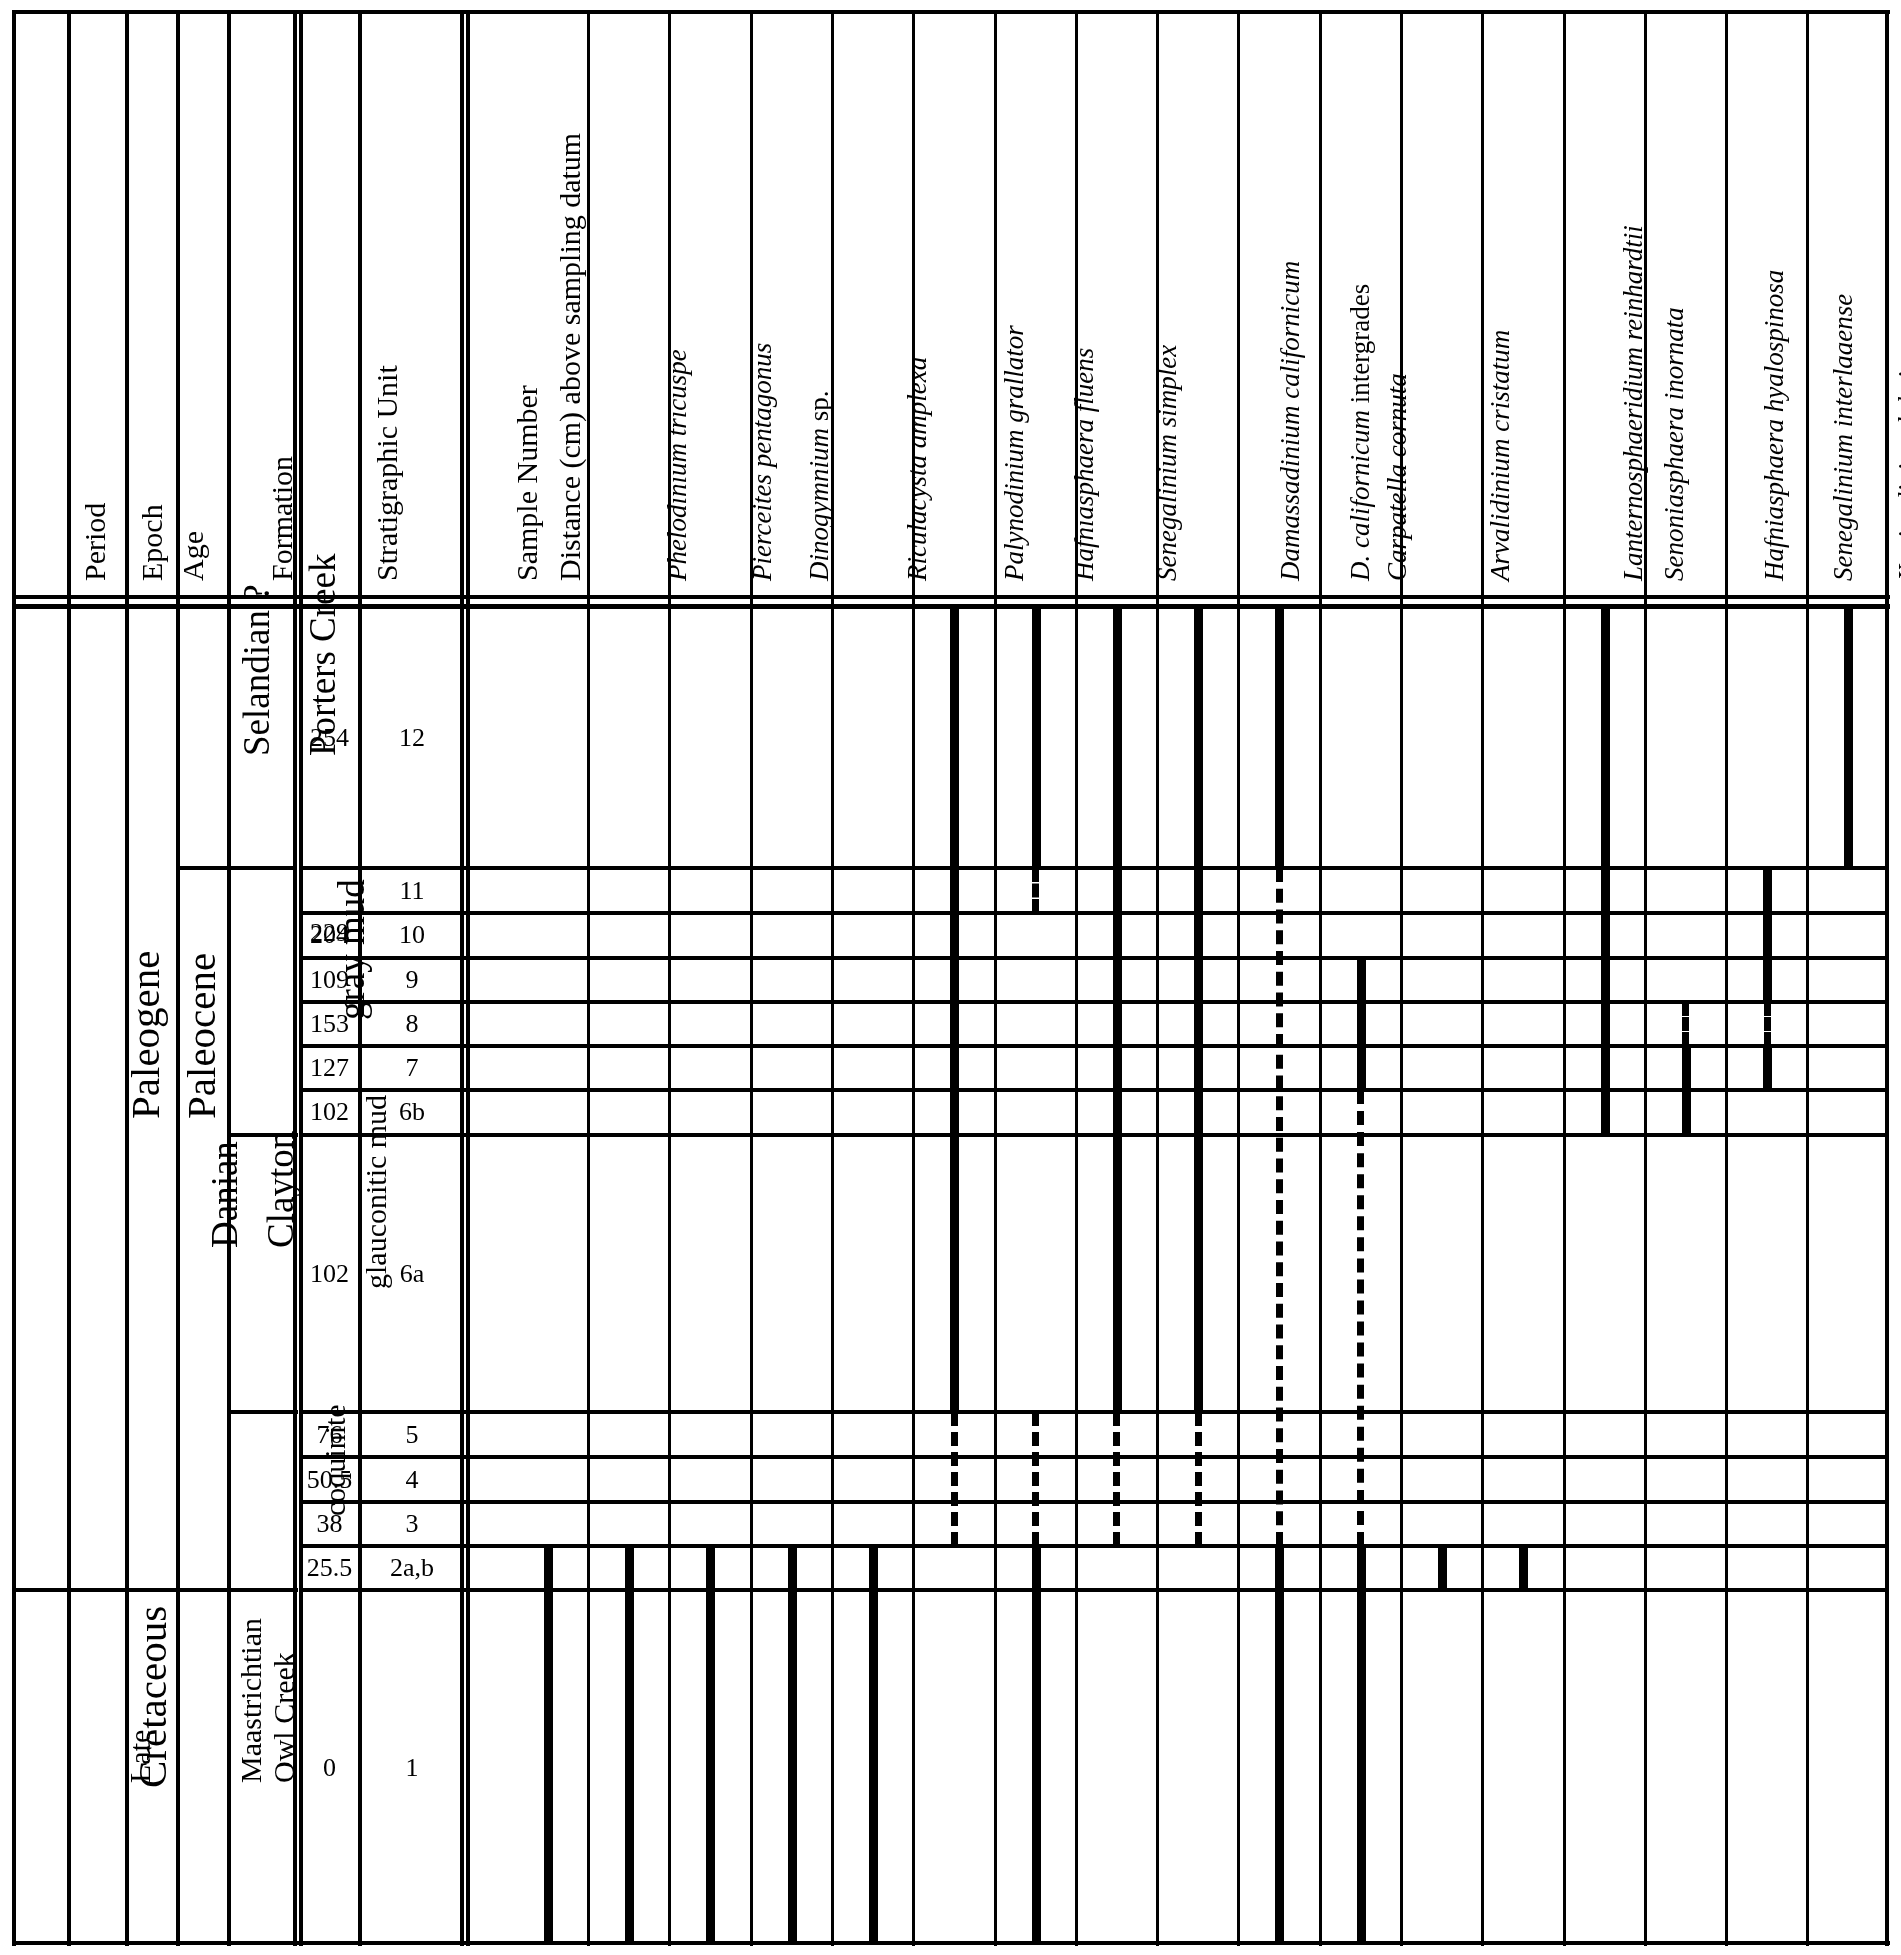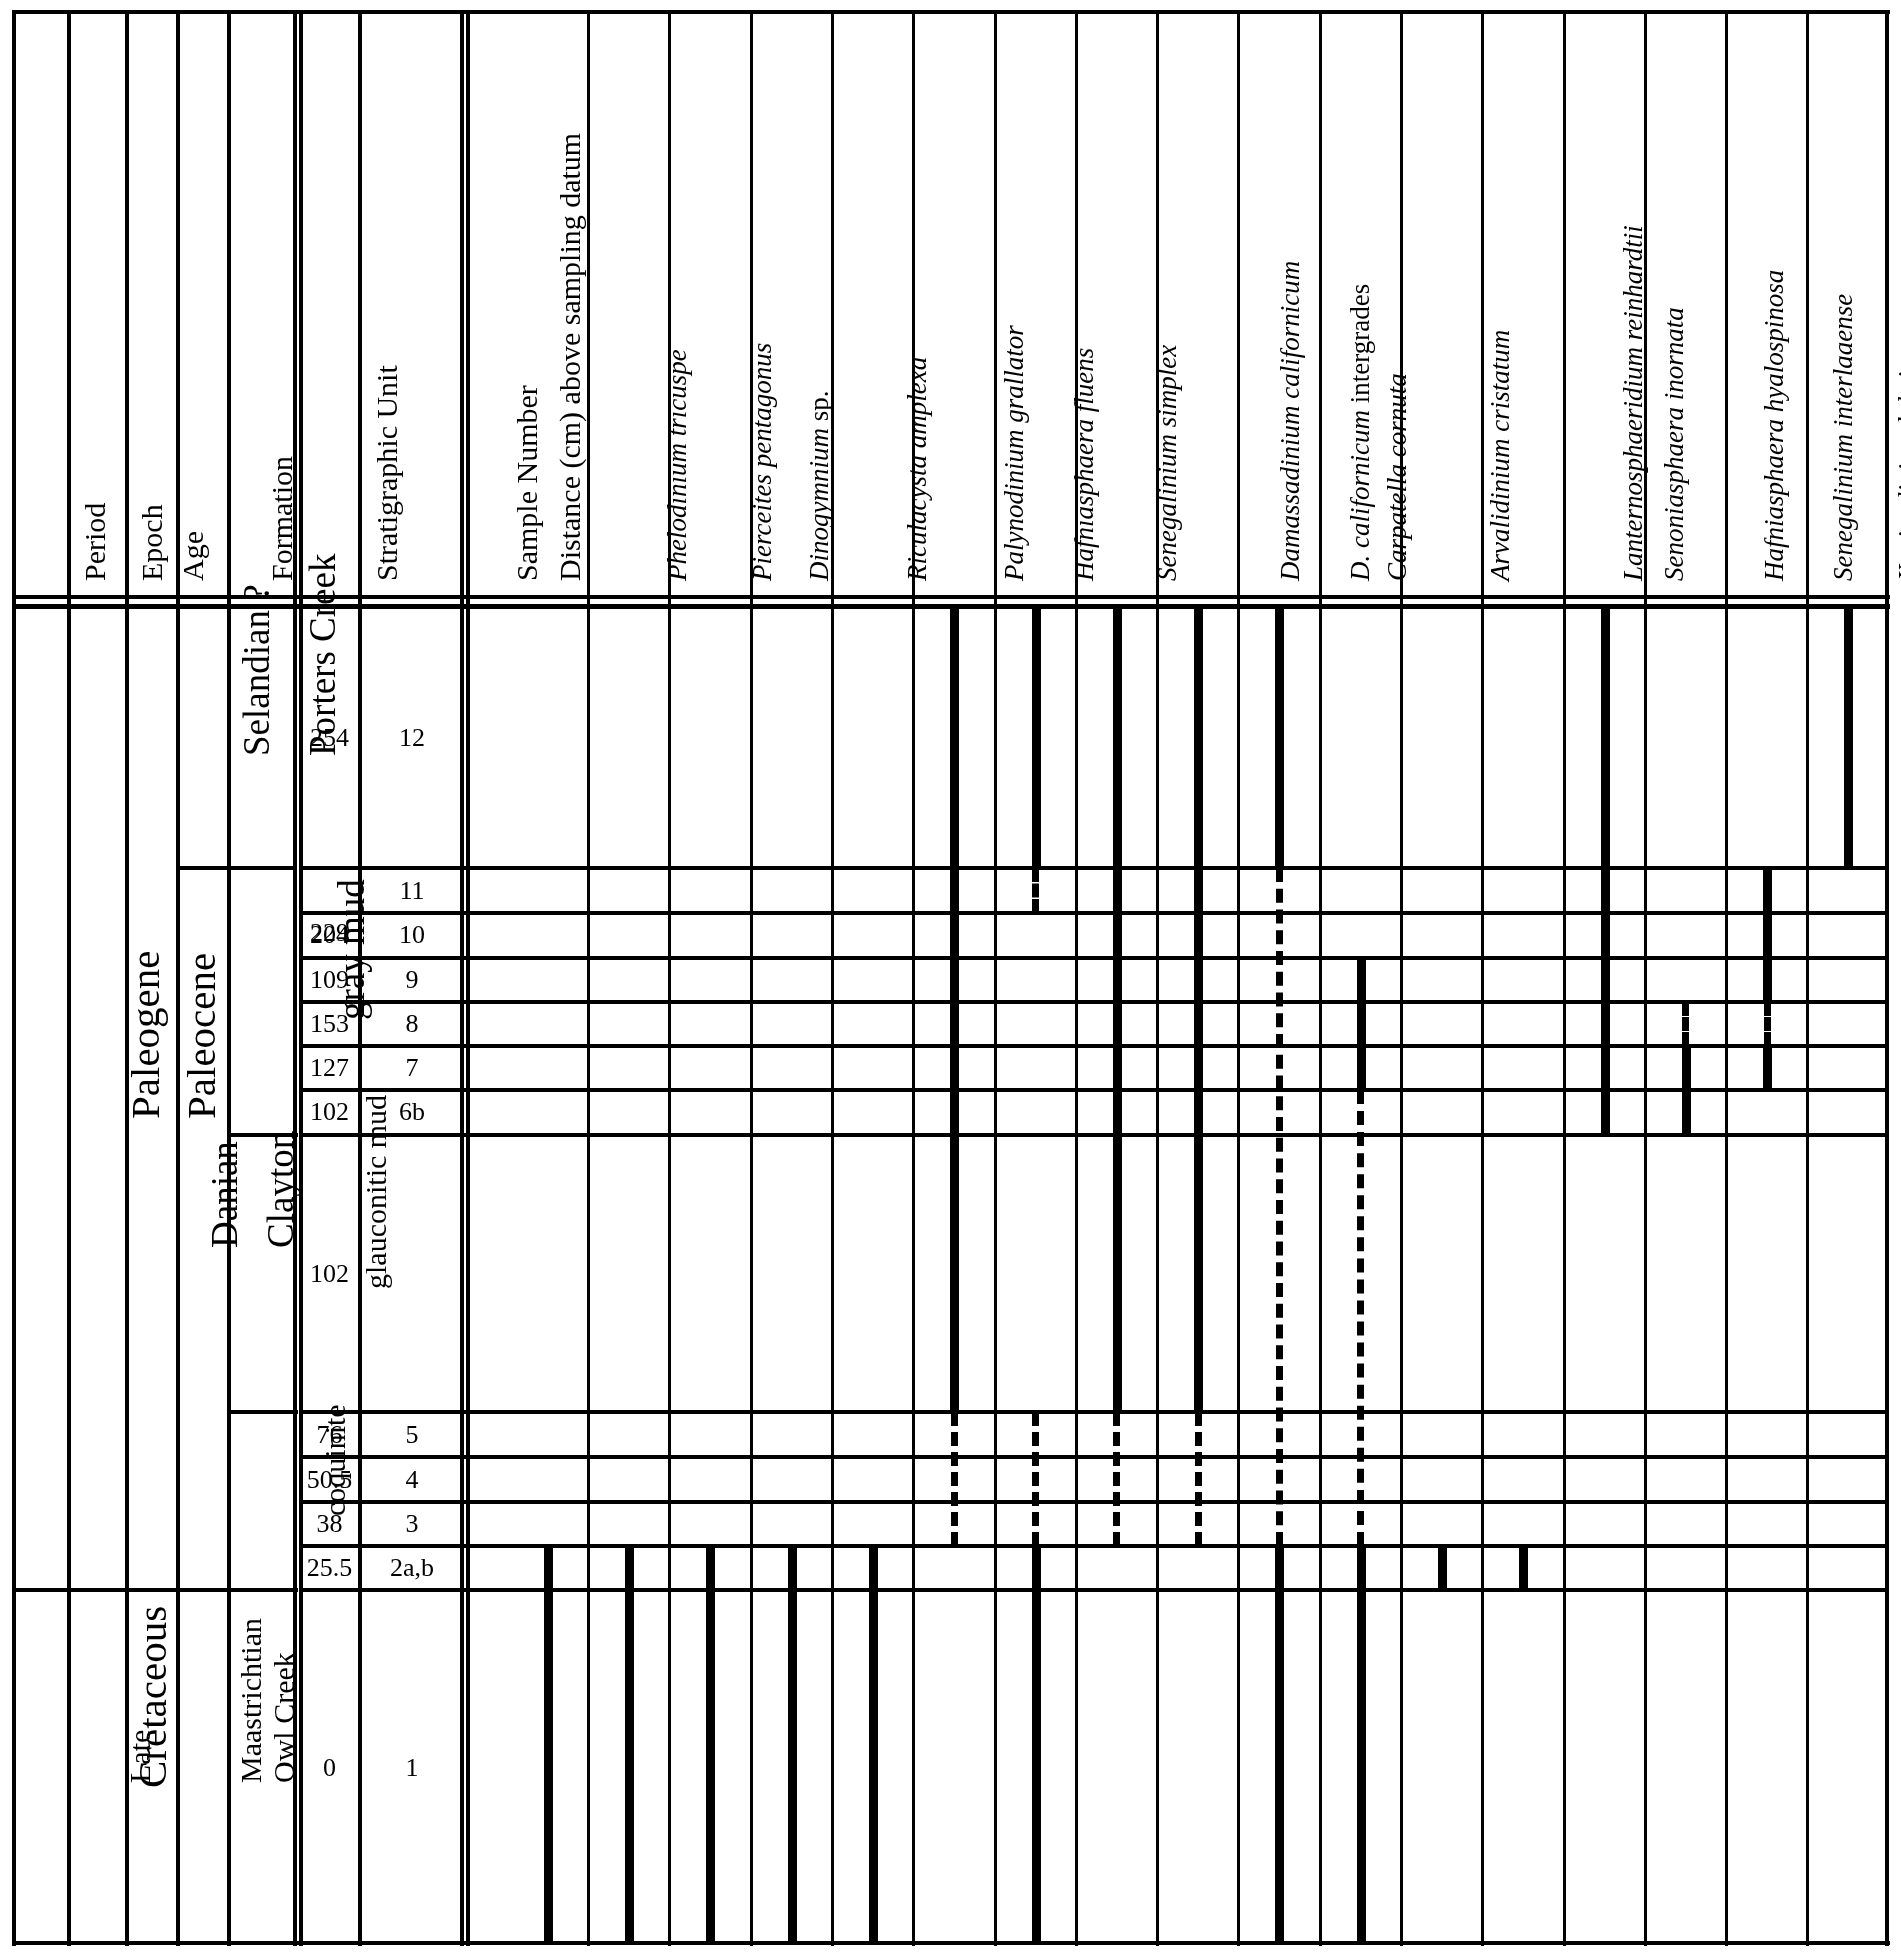--- a/index.html
+++ b/index.html
@@ -145,20 +145,21 @@
     <div class="cellnum" style="left: 364px; top: 913px; width: 96px; height: 44px;">10</div>
     <div class="cellnum" style="left: 301px; top: 958px; width: 57px; height: 44px;">109</div>
     <div class="cellnum" style="left: 364px; top: 958px; width: 96px; height: 44px;">9</div>
     <div class="cellnum" style="left: 301px; top: 1002px; width: 57px; height: 44px;">153</div>
     <div class="cellnum" style="left: 364px; top: 1002px; width: 96px; height: 44px;">8</div>
     <div class="cellnum" style="left: 301px; top: 1046px; width: 57px; height: 44px;">127</div>
     <div class="cellnum" style="left: 364px; top: 1046px; width: 96px; height: 44px;">7</div>
     <div class="cellnum" style="left: 301px; top: 1090px; width: 57px; height: 44px;">102</div>
     <div class="cellnum" style="left: 364px; top: 1090px; width: 96px; height: 44px;">6b</div>
     <div class="cellnum" style="left: 301px; top: 1135px; width: 57px; height: 277px;">102</div>
+    <div class="cellnum" style="left: 364px; top: 1135px; width: 96px; height: 277px;">6a</div>
     <div class="cellnum" style="left: 301px; top: 1412px; width: 57px; height: 45px;">76</div>
     <div class="cellnum" style="left: 364px; top: 1412px; width: 96px; height: 45px;">5</div>
     <div class="cellnum" style="left: 301px; top: 1458px; width: 57px; height: 44px;">50.5</div>
     <div class="cellnum" style="left: 364px; top: 1458px; width: 96px; height: 44px;">4</div>
     <div class="cellnum" style="left: 301px; top: 1502px; width: 57px; height: 44px;">38</div>
     <div class="cellnum" style="left: 364px; top: 1502px; width: 96px; height: 44px;">3</div>
     <div class="cellnum" style="left: 301px; top: 1546px; width: 57px; height: 44px; text-align: right;">25.5</div>
     <div class="cellnum" style="left: 364px; top: 1546px; width: 96px; height: 44px;">2a,b</div>
     <div class="cellnum" style="left: 301px; top: 1590px; width: 57px; height: 355px;">0</div>
     <div class="cellnum" style="left: 364px; top: 1590px; width: 96px; height: 355px;">1</div>

